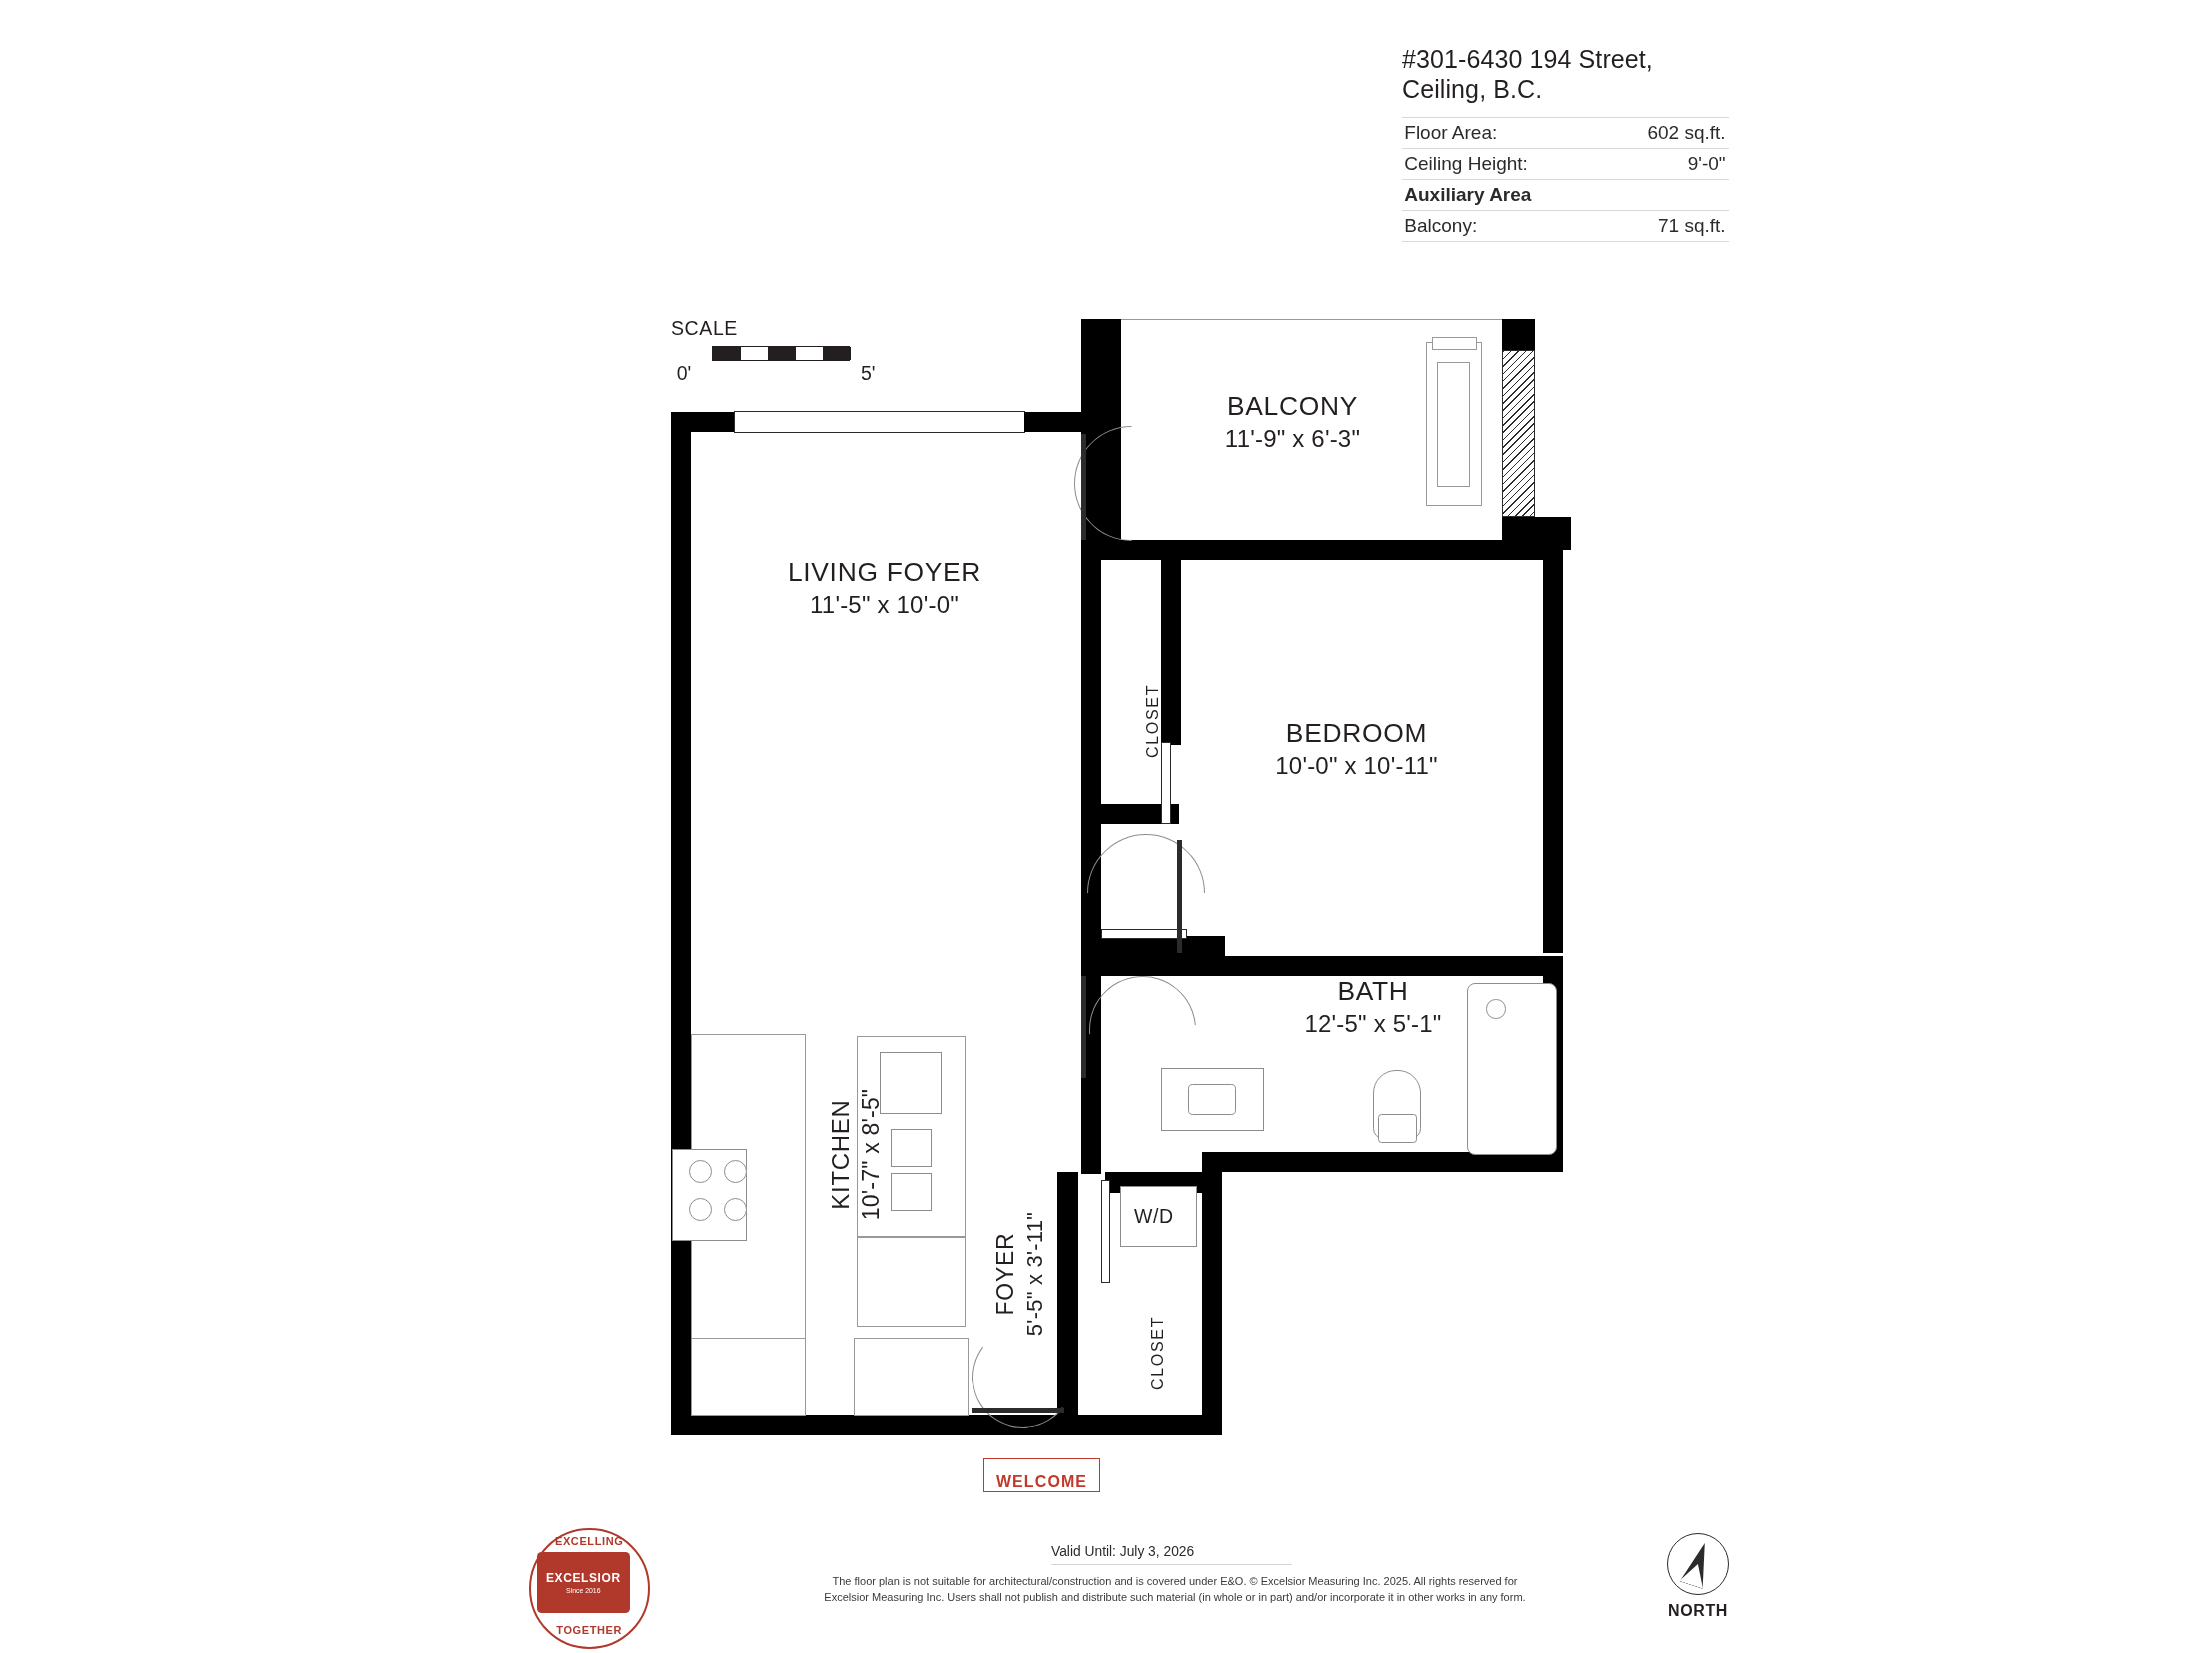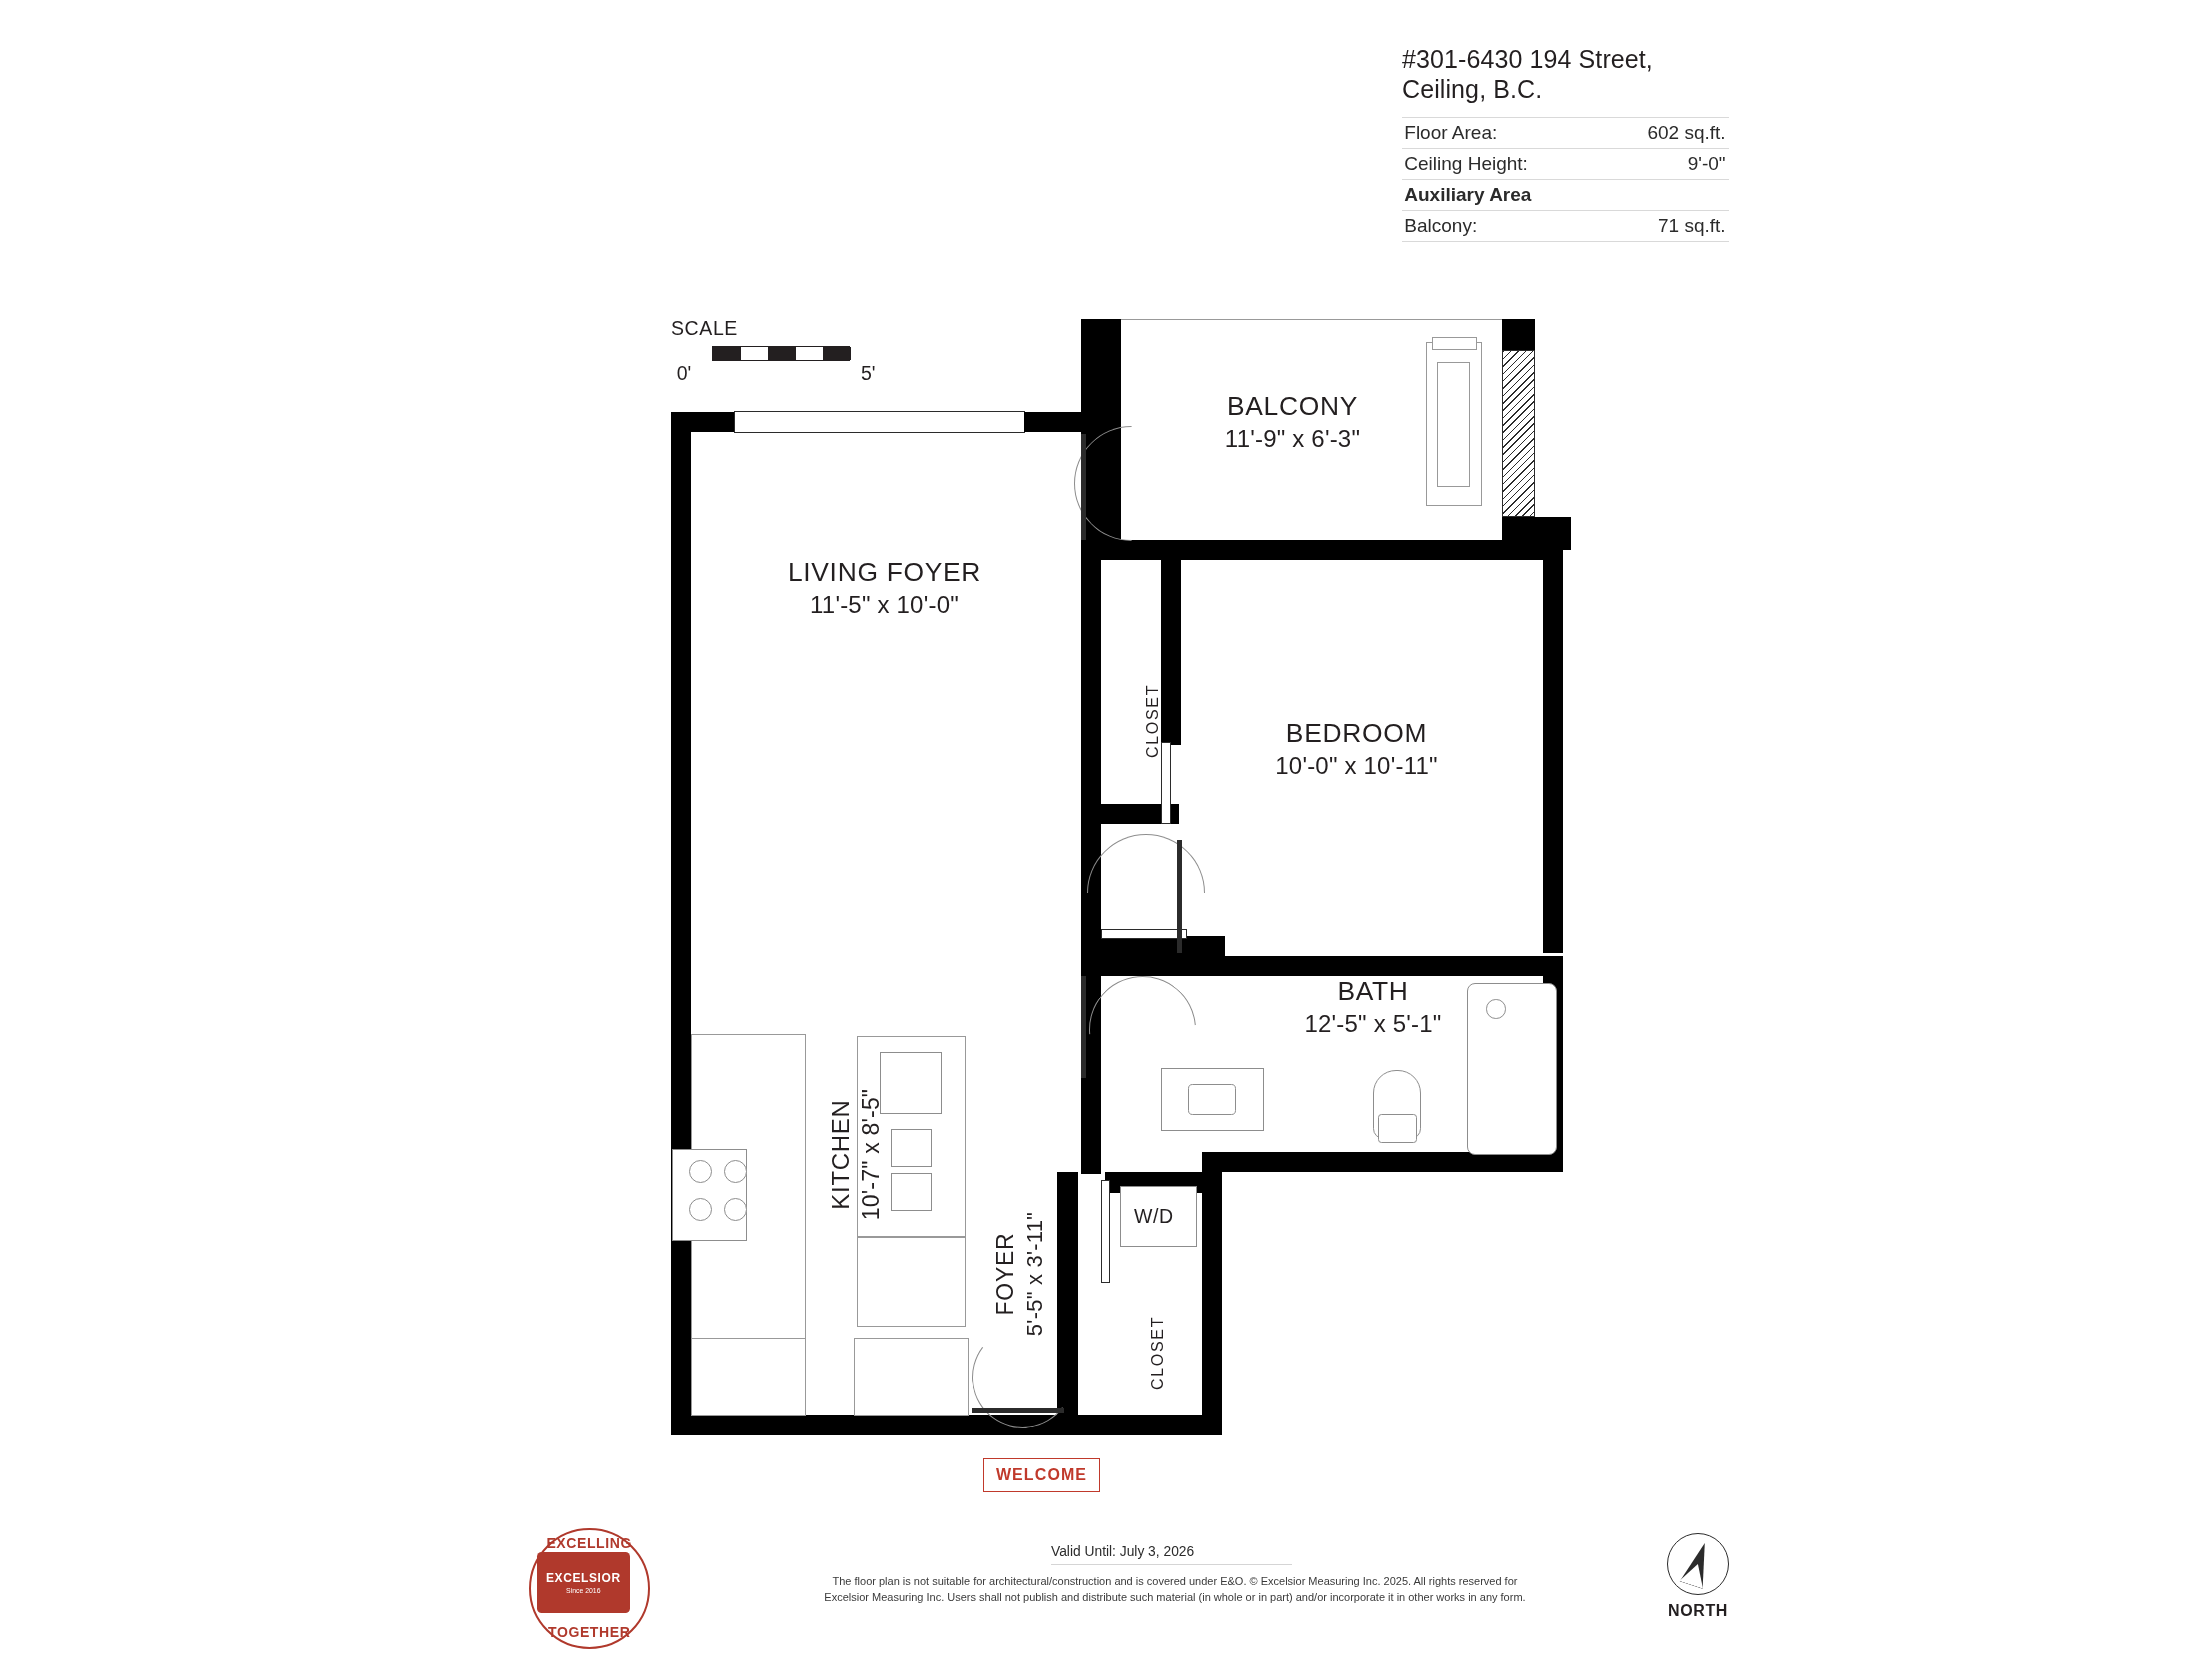--- a/index.html
+++ b/index.html
@@ -185,21 +185,21 @@
     left: 971px;
     top: 1458px;
     width: 115px;
     height: 32px;
     border: 1.7px solid #c0392b;
     color: #c0392b;
     font-size: 16px;
     font-weight: bold;
     letter-spacing: 1.1px;
     display: flex;
-    align-items: center;
+    align-items: flex-end;
     justify-content: center;
     background: #ffffff;
   }
 
   
   .footer-valid {
     position: absolute;
     left: 1039px;
     top: 1544px;
     width: 241px;
@@ -248,21 +248,21 @@
     align-items: center;
     justify-content: center;
   }
   .logo-inner .nm { font-size: 12px; font-weight: bold; letter-spacing: 0.6px; }
   .logo-inner .yr { font-size: 6.9px; margin-top: 1.7px; }
   .logo-arc-top, .logo-arc-bot {
     position: absolute;
     width: 121px;
     left: 5.7px;
     text-align: center;
-    font-size: 14px;
+    font-size: 11px;
     font-weight: bold;
     color: #b0392c;
     letter-spacing: 0.6px;
   }
   .logo-arc-top { top: 12.6px; }
   .logo-arc-bot { top: 102px; }
 
   .north {
     position: absolute;
     left: 1640px;

